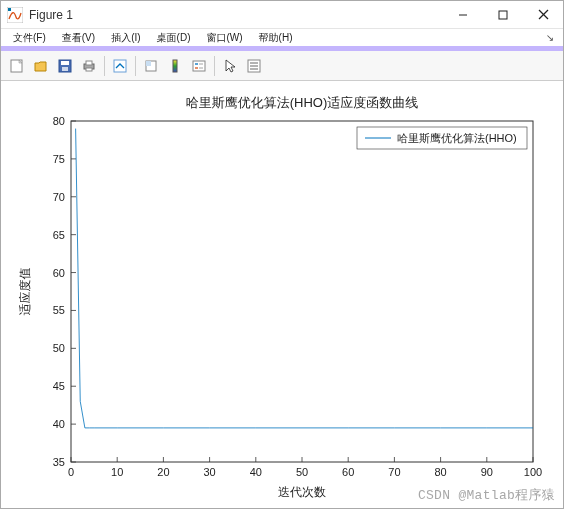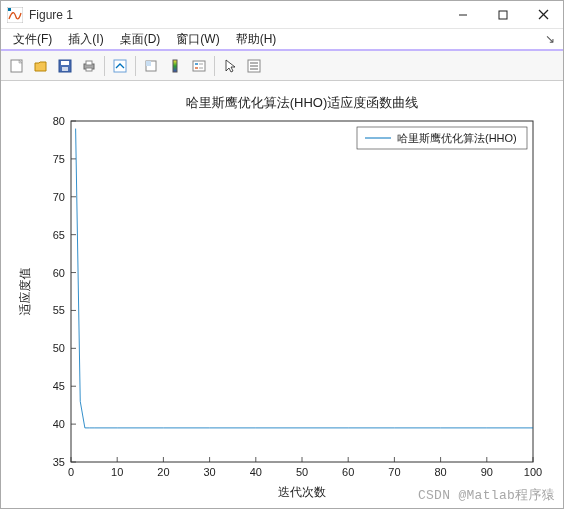--- a/index.html
+++ b/index.html
@@ -3,21 +3,21 @@
 <meta charset="utf-8">
 <style>
   * { box-sizing: border-box; margin: 0; padding: 0; }
   body { font-family: "Microsoft YaHei", "SimSun", Arial, sans-serif; font-size: 12px; background: #f0f0f0; width: 564px; height: 509px; overflow: hidden; position: relative; }
   .window { width: 564px; height: 509px; background: #fff; border: 1px solid #aaa; display: flex; flex-direction: column; }
   .titlebar { height: 28px; background: #fff; display: flex; align-items: center; padding: 0 0 0 6px; border-bottom: 1px solid #e5e5e5; }
   .titlebar .icon { width: 16px; height: 16px; margin-right: 6px; }
   .titlebar .title { flex: 1; font-size: 12px; color: #333; }
   .win-controls { display: flex; height: 100%; }
   .win-btn { width: 40px; height: 100%; display: flex; align-items: center; justify-content: center; color: #333; }
-  .menubar { height: 22px; display: flex; align-items: center; padding: 0 4px; border-bottom: 2px solid #c4b5fd; font-size: 12px; }
+  .menubar { height: 22px; display: flex; align-items: center; padding: 0 4px; border-bottom: 5px solid #c4b5fd; font-size: 10px; }
   .menu-item { padding: 2px 8px; color: #222; white-space: nowrap; }
   .arrow-box { margin-left: auto; width: 18px; text-align: center; color: #555; }
   .toolbar { height: 30px; display: flex; align-items: center; padding: 2px 4px; border-bottom: 1px solid #ccc; background: #f7f7f7; gap: 0; }
   .tb-btn { width: 24px; height: 24px; display: flex; align-items: center; justify-content: center; border: 1px solid transparent; }
   .tb-sep { width: 1px; height: 20px; background: #ccc; margin: 0 3px; }
   .plot-area { flex: 1; position: relative; background: #fff; }
   svg.chart { position: absolute; left: 0; top: 0; }
   .chart-title { font-size: 13px; fill: #222; text-anchor: middle; }
   .axis-label { font-size: 12px; fill: #222; text-anchor: middle; }
   .tick-label { font-size: 11px; fill: #222; }
@@ -54,20 +54,21 @@
         <svg width="11" height="11">
             <line x1="1" y1="1" x2="10" y2="10" stroke="#222" stroke-width="1.2"></line>
             <line x1="10" y1="1" x2="1" y2="10" stroke="#222" stroke-width="1.2"></line>
           </svg>
       </div>
     </div>
   </div>
 
   <div class="menubar">
     <div class="menu-item">文件(F)</div>
+    <div class="menu-item">查看(V)</div>
     <div class="menu-item">插入(I)</div>
     <div class="menu-item">桌面(D)</div>
     <div class="menu-item">窗口(W)</div>
     <div class="menu-item">帮助(H)</div>
     <div class="arrow-box">↘</div>
   </div>
 
   <div class="toolbar">
     <div class="tb-btn" title="新建">
       <svg width="16" height="16">

